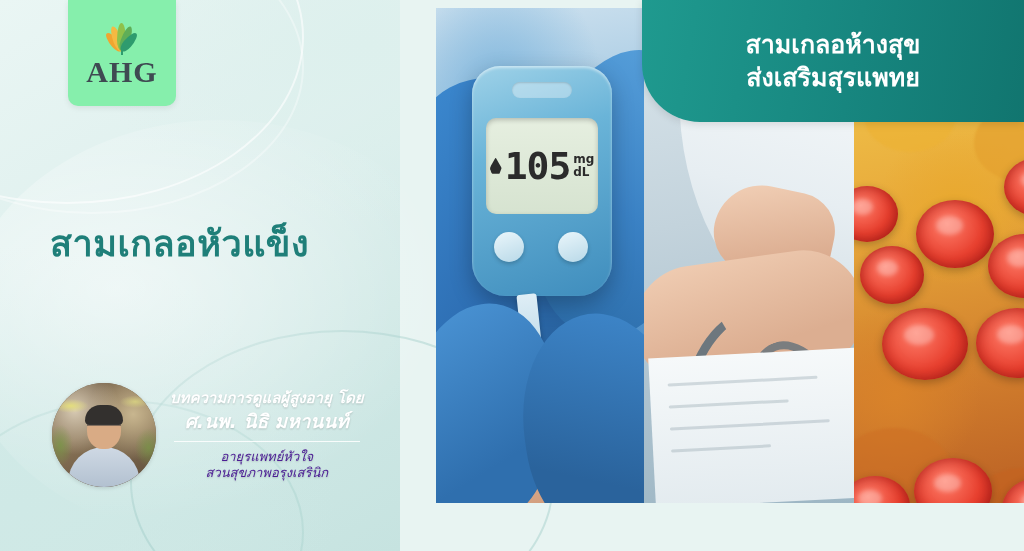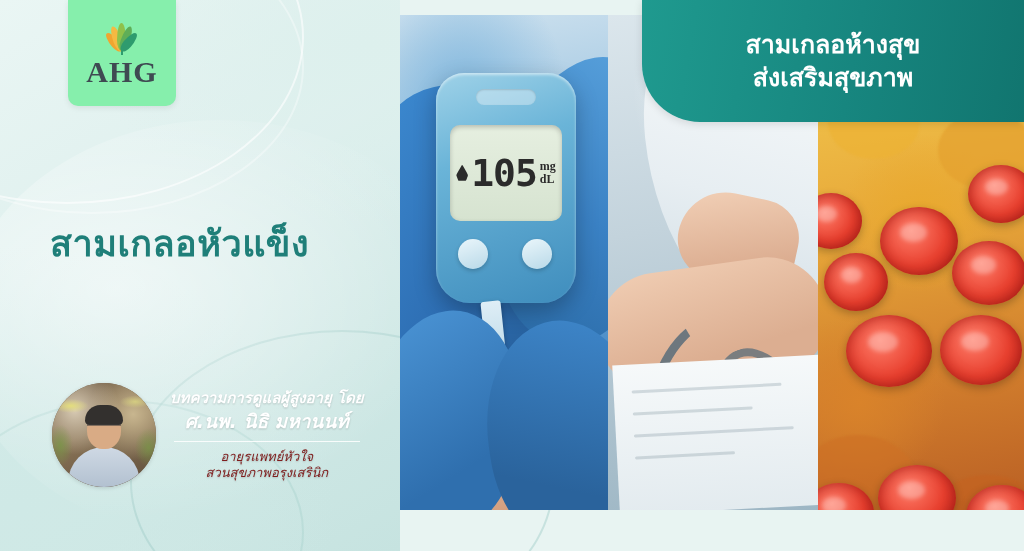--- a/index.html
+++ b/index.html
@@ -203,30 +203,31 @@
     text-shadow: 0 1px 2px rgba(0,0,0,0.18);
     white-space: nowrap;
   }
   .doctor-rule {
     height: 1px;
     background: rgba(255,255,255,0.85);
     margin: 7px 4px 7px 4px;
   }
   .doctor-role, .doctor-clinic {
     font-size: 13px;
-    color: #7f1d1d;
+    color: #4c1d95;
     text-shadow: 0 1px 2px rgba(0,0,0,0.18);
     white-space: nowrap;
   }
 
   
   .photo-col {
     position: absolute;
-    top: 15px; height: 495px;
+    top: 8px; height: 495px;
     overflow: hidden;
+    margin-left: 36px;
   }
   .col-diabetes { left: 400px; width: 208px; }
   .col-bp       { left: 608px; width: 210px; }
   .col-lipid    { left: 818px; width: 206px; }
 
   
   .col-diabetes .bg {
     position: absolute; inset: 0;
     background:
       radial-gradient(ellipse 150px 200px at 30% 18%, #7fb6dd 0%, rgba(127,182,221,0) 70%),
@@ -295,21 +296,20 @@
     color: #2b2b2b;
     line-height: 1;
     letter-spacing: -1px;
   }
   .reading-unit {
     font-size: 12px;
     font-weight: bold;
     color: #2b2b2b;
     line-height: 1.05;
     text-align: left;
-    font-family: Liberation Serif, serif;
   }
   .meter-btn {
     position: absolute;
     width: 30px; height: 30px;
     border-radius: 50%;
     background: linear-gradient(160deg, #eaf6fb 0%, #b9d9e8 100%);
     box-shadow: 0 2px 4px rgba(0,0,0,0.2);
   }
   .meter-btn.b1 { left: 22px; top: 166px; }
   .meter-btn.b2 { left: 86px; top: 166px; }
@@ -580,16 +580,16 @@
     <div class="rbc" style="left:-18px;top:178px; width:62px;  height:56px;"></div>
     <div class="rbc" style="left:150px;top:150px; width:66px;  height:58px;"></div>
     <div class="rbc" style="left:60px; top:450px; width:78px;  height:66px;"></div>
     <div class="rbc" style="left:148px;top:470px; width:72px;  height:62px;"></div>
     <div class="rbc" style="left:-14px;top:468px; width:70px;  height:60px;"></div>
 
   </div>
 
   <div class="top-banner">
     <div class="tb-line">สามเกลอห้างสุข</div>
-    <div class="tb-line">ส่งเสริมสุขภาพ</div>
+    <div class="tb-line">ส่งเสริมสุรแพทย</div>
   </div>
 
 </div>
 
 </body></html>

